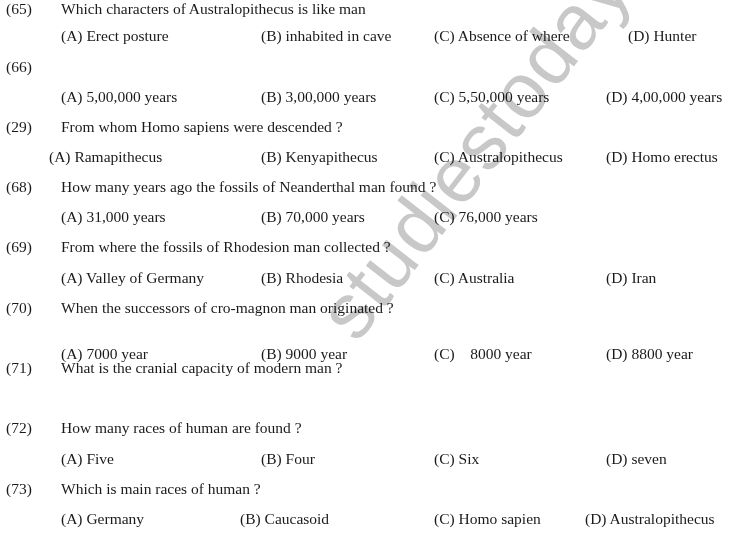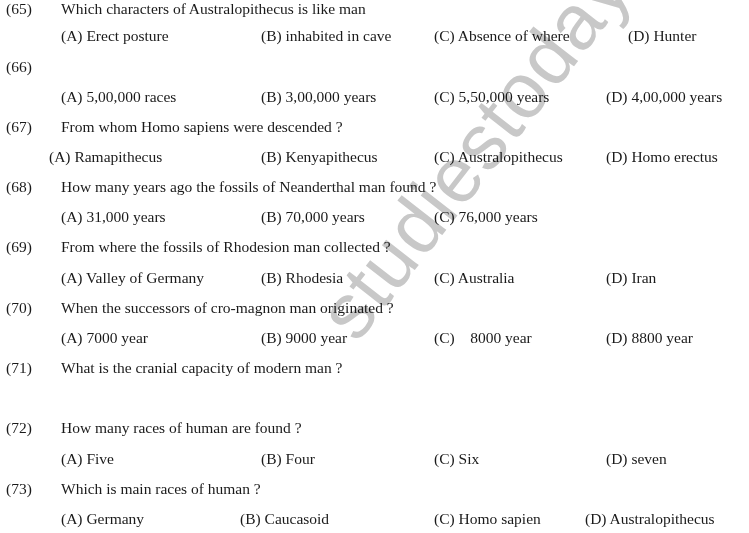--- a/index.html
+++ b/index.html
@@ -29,28 +29,28 @@
     <span class="opt" style="left:61px">(A) Erect posture</span>
     <span class="opt" style="left:261px">(B) inhabited in cave</span>
     <span class="opt" style="left:434px">(C) Absence of where</span>
     <span class="opt" style="left:628px">(D) Hunter</span>
   </div>
 
   <div class="row" style="top:56px">
     <span class="num">(66)</span>
   </div>
   <div class="row" style="top:86px">
-    <span class="opt" style="left:61px">(A) 5,00,000 races</span>
+    <span class="opt" style="left:61px">(A) 5,00,000 years</span>
     <span class="opt" style="left:261px">(B) 3,00,000 years</span>
     <span class="opt" style="left:434px">(C) 5,50,000 years</span>
     <span class="opt" style="left:606px">(D) 4,00,000 years</span>
   </div>
 
   <div class="row" style="top:116px">
-    <span class="num">(67)</span>
+    <span class="num">(29)</span>
     <span class="q">From whom Homo sapiens were descended ?</span>
   </div>
   <div class="row" style="top:146px">
     <span class="opt" style="left:49px">(A) Ramapithecus</span>
     <span class="opt" style="left:261px">(B) Kenyapithecus</span>
     <span class="opt" style="left:434px">(C) Australopithecus</span>
     <span class="opt" style="left:606px">(D) Homo erectus</span>
   </div>
 
   <div class="row" style="top:176px">
@@ -71,21 +71,21 @@
     <span class="opt" style="left:61px">(A) Valley of Germany</span>
     <span class="opt" style="left:261px">(B) Rhodesia</span>
     <span class="opt" style="left:434px">(C) Australia</span>
     <span class="opt" style="left:606px">(D) Iran</span>
   </div>
 
   <div class="row" style="top:297px">
     <span class="num">(70)</span>
     <span class="q">When the successors of cro-magnon man originated ?</span>
   </div>
-  <div class="row" style="top:327px">
+  <div class="row" style="top:343px">
     <span class="opt" style="left:61px">(A) 7000 year</span>
     <span class="opt" style="left:261px">(B) 9000 year</span>
     <span class="opt" style="left:434px; white-space:pre">(C)    8000 year</span>
     <span class="opt" style="left:606px">(D) 8800 year</span>
   </div>
 
   <div class="row" style="top:357px">
     <span class="num">(71)</span>
     <span class="q">What is the cranial capacity of modern man ?</span>
   </div>

